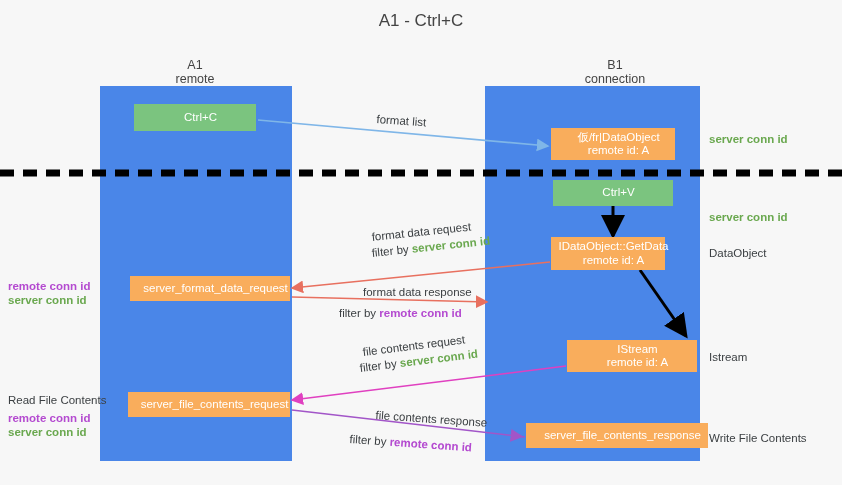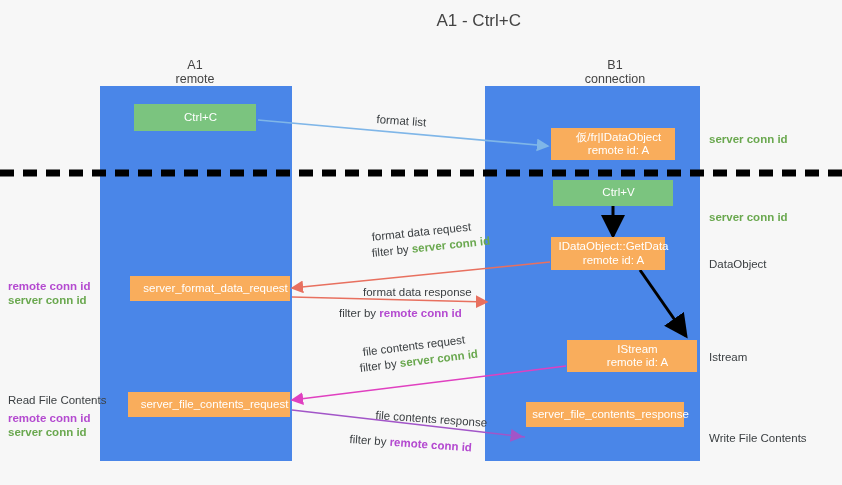--- a/index.html
+++ b/index.html
@@ -30,21 +30,21 @@
   .lbl.mix b.g{color:#6aa84f;}
   .lbl.mix b.p{color:#b44ad0;}
   .rot{transform-origin:left top;}
   svg.overlay{position:absolute;left:0;top:0;width:842px;height:485px;pointer-events:none;}
 </style>
 </head>
 <body>
 
 <div id="canvas">
 
-  <div class="title" style="left:321px;top:10px;width:200px;text-align:right;">
+  <div class="title" style="left:321px;top:10px;width:200px;">
     <div>A1 - Ctrl+C</div>
   </div>
 
   <div class="lane-title" style="left:145px;top:58px;width:100px;">
     <div>A1</div>
     <div>remote</div>
   </div>
   <div class="lane-title" style="left:565px;top:58px;width:100px;">
     <div>B1</div>
     <div>connection</div>
@@ -93,41 +93,41 @@
     <span>Ctrl+C</span>
   </div>
   <div class="box orange" style="left:128px;top:392px;width:162px;height:25px;">
     <span>server_file_contents_request</span>
   </div>
   <div class="box orange" style="left:130px;top:276px;width:160px;height:25px;">
     <span>server_format_data_request</span>
   </div>
 
   <div class="box orange" style="left:551px;top:128px;width:124px;height:32px;">
-    <span>仮/fr|IDataObject</span>
+    <span>仮/fr|DataObject</span>
     <span>remote id: A</span>
   </div>
   <div class="box green" style="left:553px;top:180px;width:120px;height:26px;">
     <span>Ctrl+V</span>
   </div>
   <div class="box orange" style="left:551px;top:237px;width:114px;height:33px;">
     <span>IDataObject::GetData</span>
     <span>remote id: A</span>
   </div>
   <div class="box orange" style="left:567px;top:340px;width:130px;height:32px;">
     <span>IStream</span>
     <span>remote id: A</span>
   </div>
-  <div class="box orange" style="left:526px;top:402px;width:158px;height:25px;">
+  <div class="box orange" style="left:526px;top:423px;width:182px;height:25px;">
     <span>server_file_contents_response</span>
   </div>
 
   <div class="lbl green" style="left:709px;top:132px;">server conn id</div>
   <div class="lbl green" style="left:709px;top:210px;">server conn id</div>
-  <div class="lbl dark" style="left:709px;top:257px;">DataObject</div>
+  <div class="lbl dark" style="left:709px;top:246px;">DataObject</div>
   <div class="lbl dark" style="left:709px;top:350px;">Istream</div>
   <div class="lbl dark" style="left:709px;top:431px;">Write File Contents</div>
 
   <div class="lbl purple" style="left:8px;top:279px;">remote conn id</div>
   <div class="lbl green" style="left:8px;top:293px;">server conn id</div>
   <div class="lbl dark" style="left:8px;top:393px;">Read File Contents</div>
   <div class="lbl purple" style="left:8px;top:411px;">remote conn id</div>
   <div class="lbl green" style="left:8px;top:425px;">server conn id</div>
 
   <div class="lbl dark rot" style="left:377px;top:112px;transform:rotate(4deg);">format list</div>

